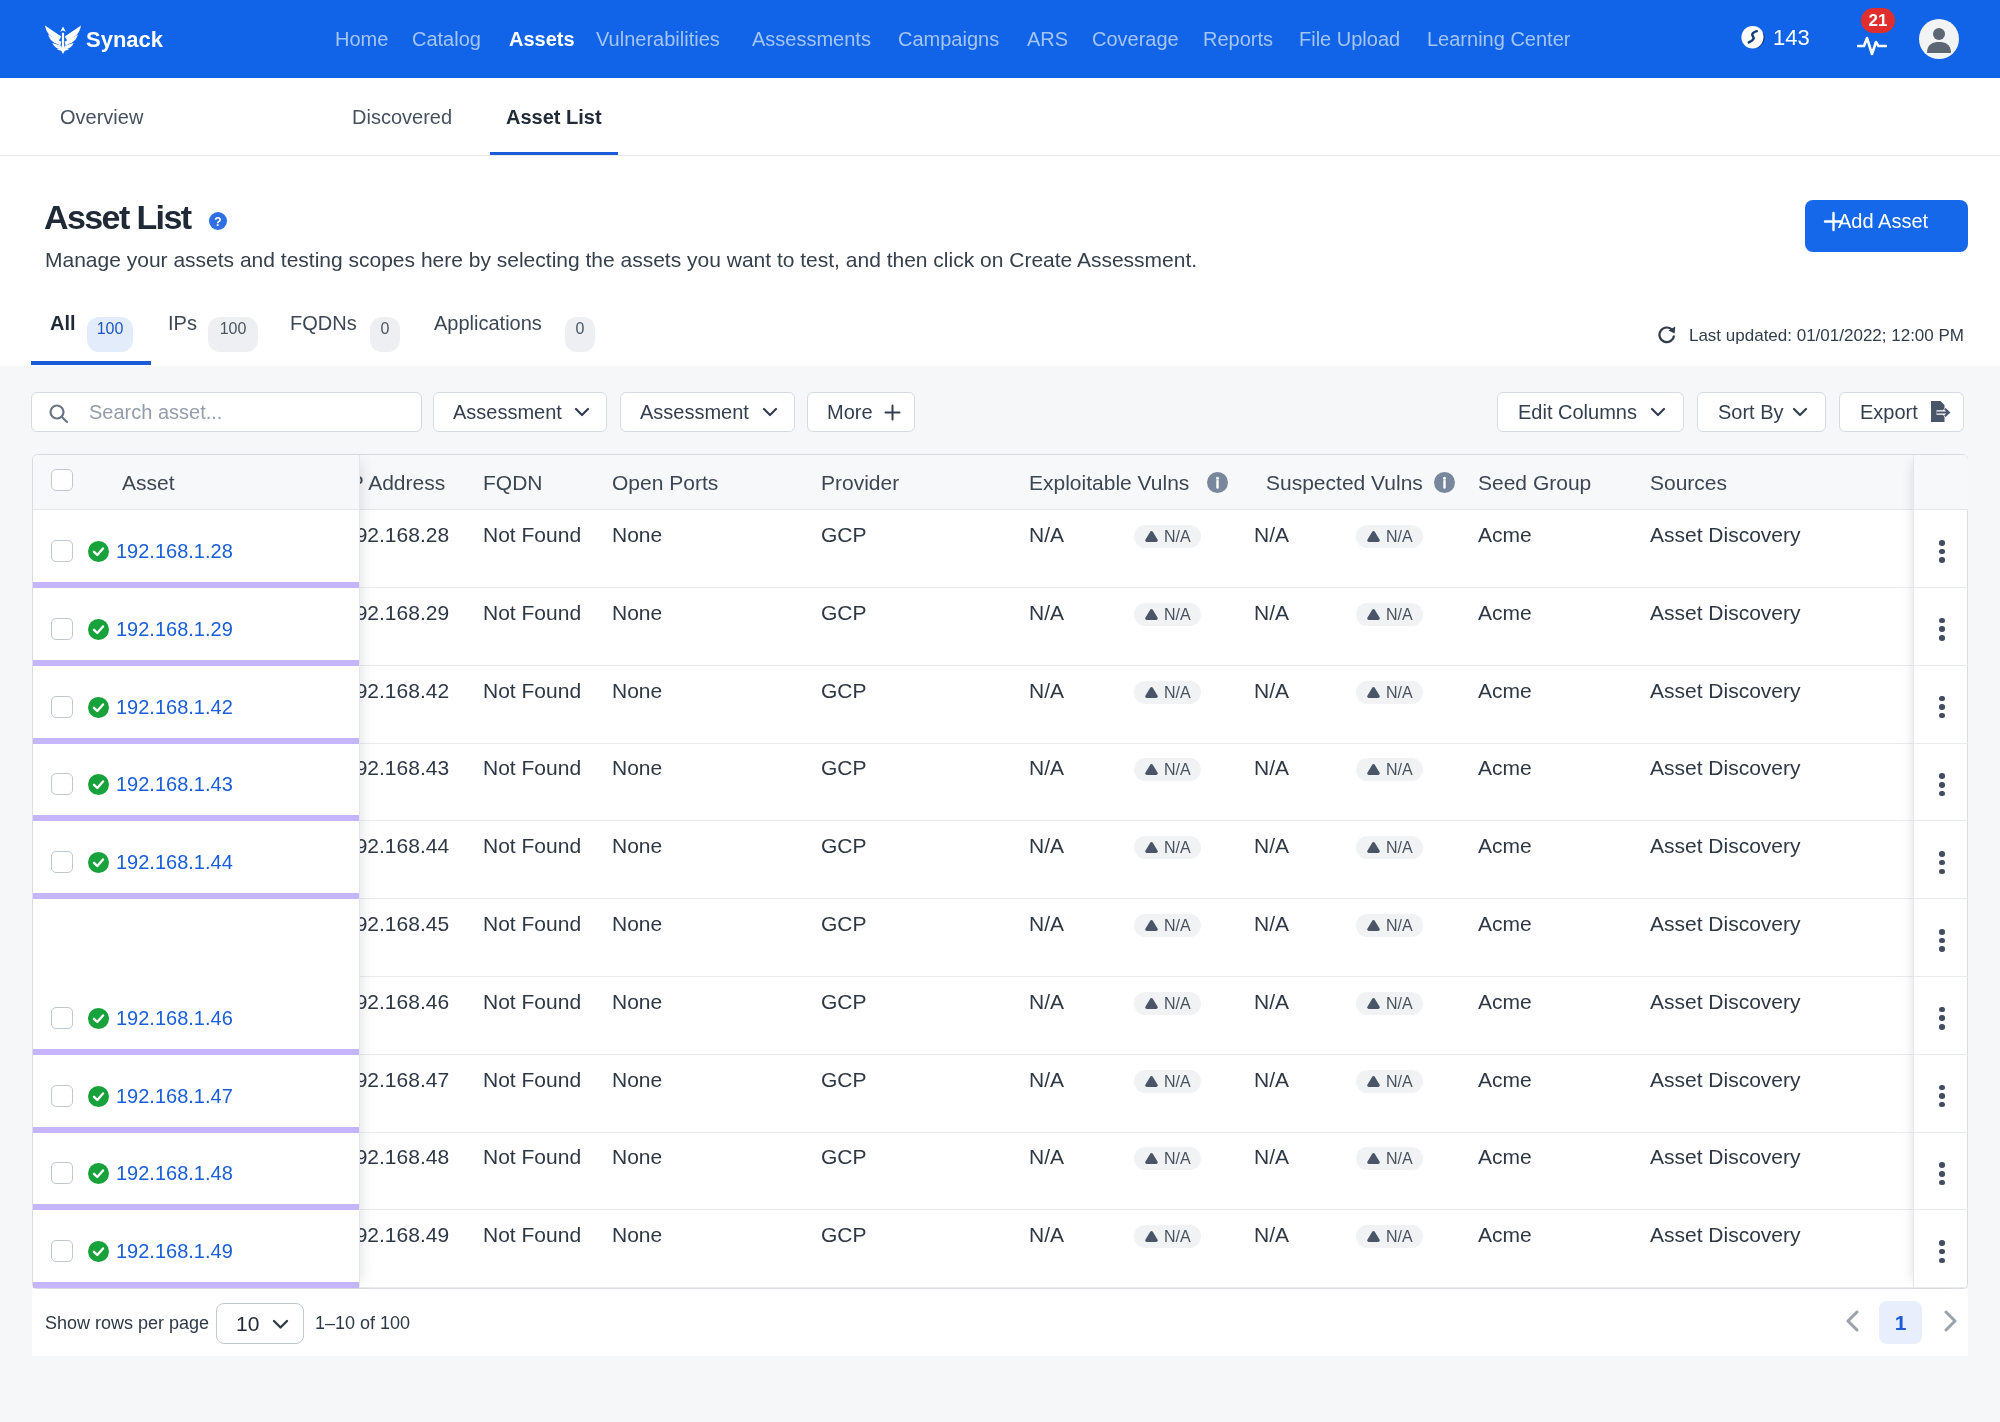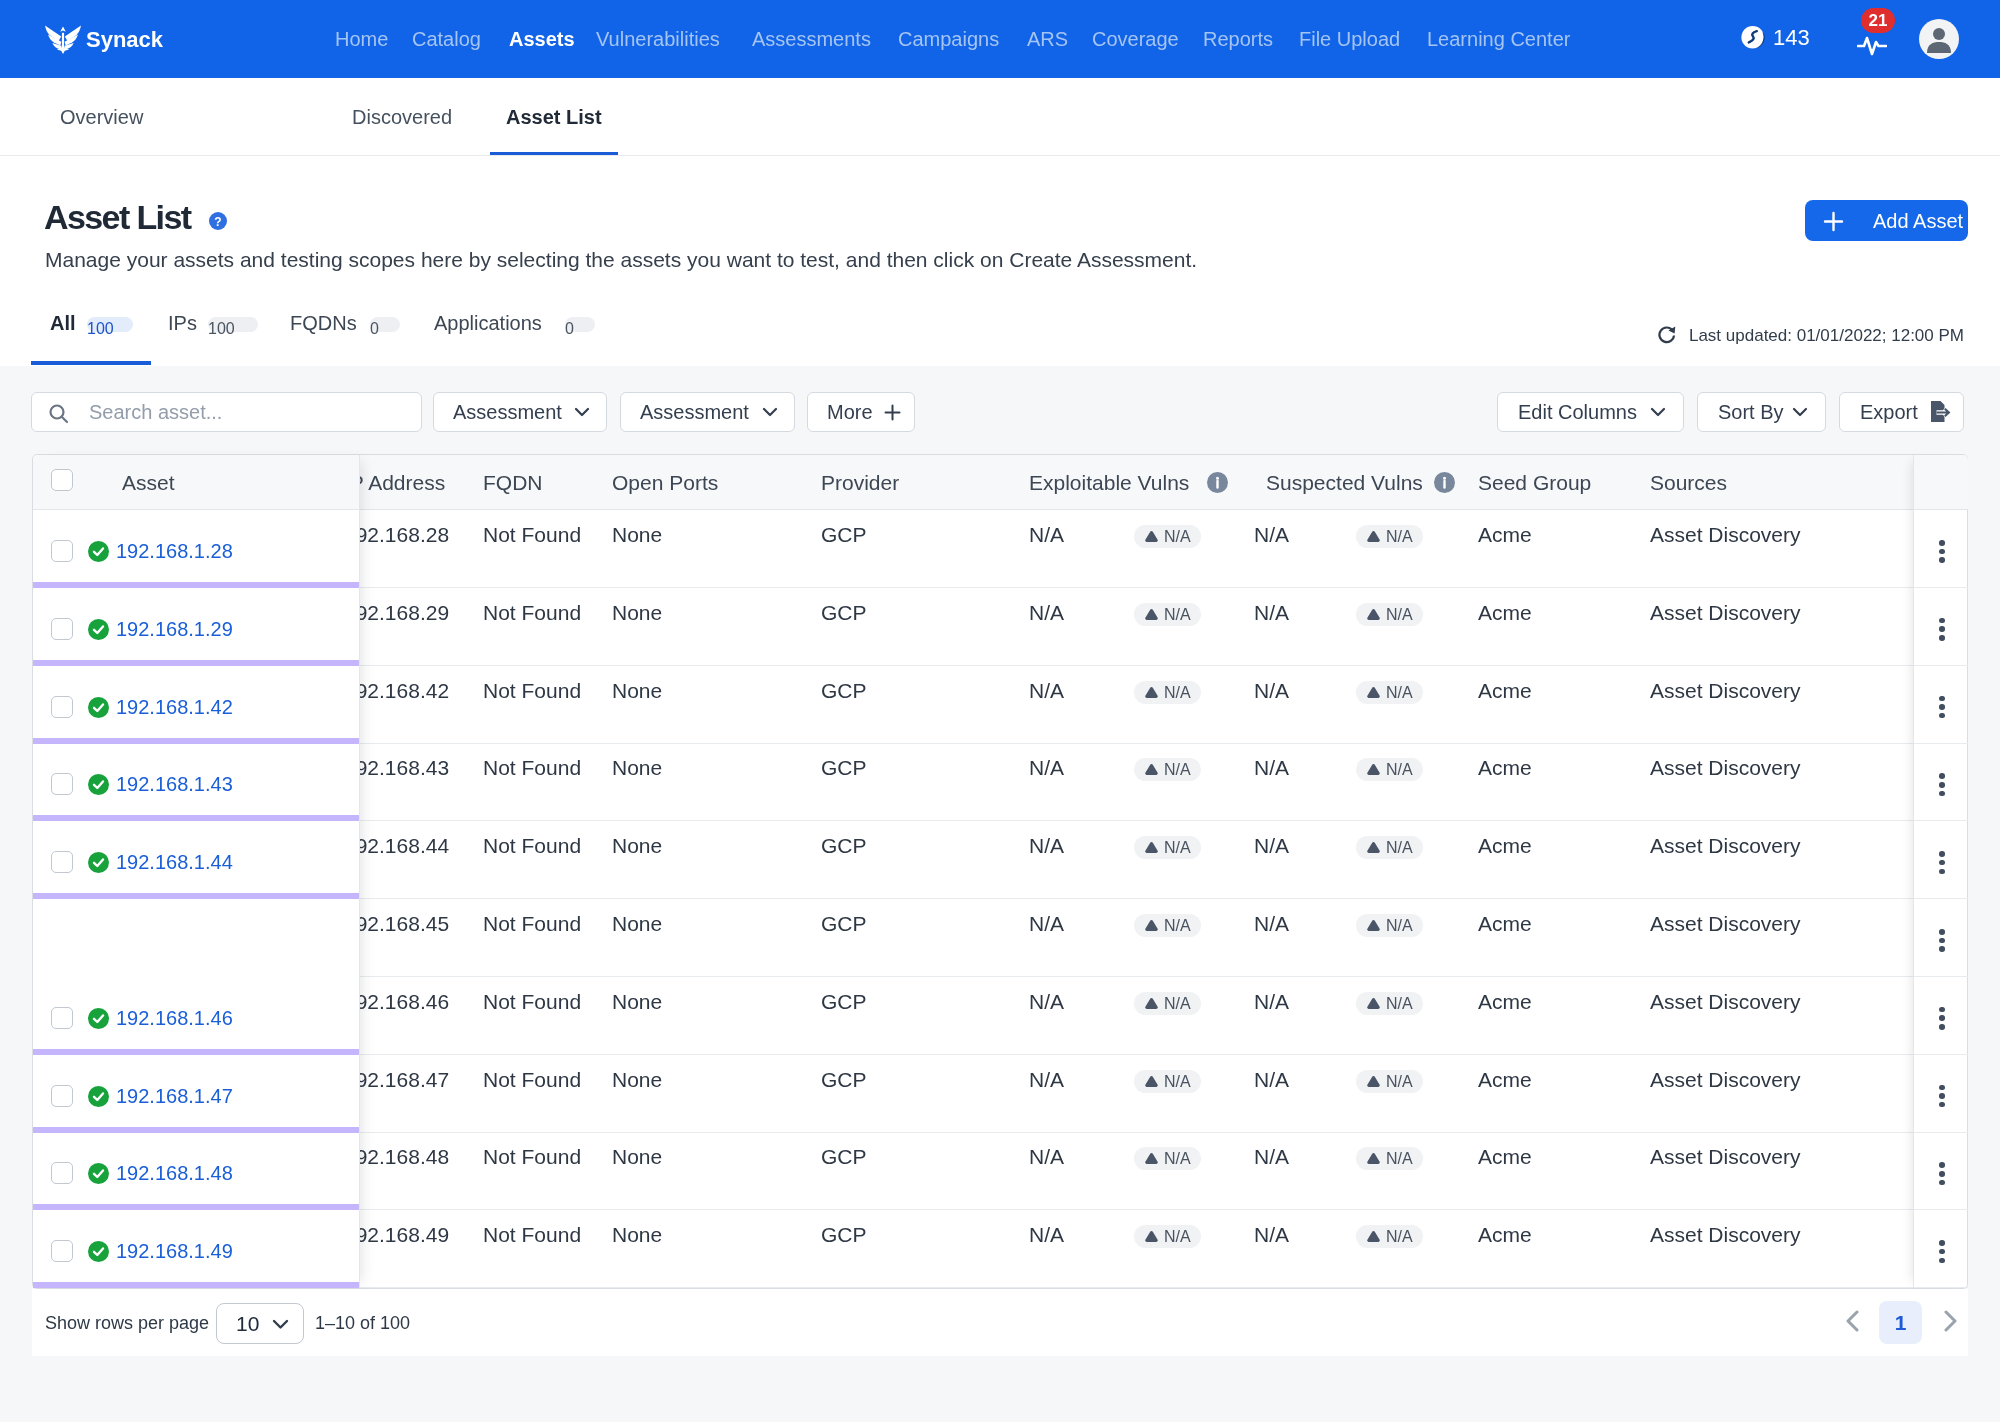--- a/index.html
+++ b/index.html
@@ -18,21 +18,21 @@
 #tabbar span { position:absolute; top:0; height:78px; line-height:78px; font-size:20px; color:#46515f; }
 #tabbar .active { color:#212b38; font-weight:700; }
 #tabunderline { position:absolute; left:490px; top:152px; width:128px; height:3px; background:#1a5cd8; }
 
 
 #headsec { position:absolute; left:0; top:156px; width:2000px; height:210px; background:#fff; }
 #h1 { position:absolute; left:44px; top:198px; font-size:34px; font-weight:700; color:#202a37; letter-spacing:-1.6px; }
 #subtitle { position:absolute; left:45px; top:248px; font-size:21px; color:#36404d; }
 .ftab { position:absolute; top:312px; font-size:20px; color:#3d4754; }
 .ftab b { font-weight:700; color:#1f2937; }
-.badge { position:absolute; top:317px; height:15px; border-radius:12px; font-size:16px; line-height:23px; text-align:left; }
+.badge { position:absolute; top:317px; height:35px; border-radius:12px; font-size:16px; line-height:23px; text-align:center; }
 .badge.blue { background:#e3ecfb; color:#1d55c9; }
 .badge.gray { background:#edeff2; color:#4a5461; }
 #allunderline { position:absolute; left:31px; top:361px; width:120px; height:4px; background:#1a5cd8; }
 #lastupd { position:absolute; top:326px; right:36px; font-size:17px; color:#323d4b; }
 
 
 .btn { position:absolute; top:392px; height:40px; background:#fff; border:1px solid #d5dae0; border-radius:6px; font-size:20px; color:#333e4e; line-height:38px; }
 #search { left:31px; width:391px; color:#939dab; padding-left:57px; }
 #searchicon { position:absolute; left:48px; top:403px; }
 
@@ -141,21 +141,21 @@
   <div class="ftab" style="left:434px">Applications</div>
   <div class="badge gray" style="left:565px;width:30px">0</div>
   <div id="allunderline"></div>
 
   <svg class="abs" style="left:1656px;top:325px" width="21" height="21" viewBox="0 0 21 21">
     <path d="M16.4 5.2 A7.3 7.3 0 1 0 18 10.5" fill="none" stroke="#323d4b" stroke-width="2.2"></path>
     <path d="M19.3 1.6 L18.6 8.6 L12.4 5.4 Z" fill="#323d4b"></path>
   </svg>
   <div id="lastupd">Last updated: 01/01/2022; 12:00 PM</div>
 
-<div class="abs" style="left:1805px;top:200px;width:163px;height:41px;background:#1568ea;border-radius:8px;color:#fff;font-size:20px;line-height:43px;padding-left:68px">Add Asset</div>
+<div class="abs" style="left:1805px;top:200px;width:163px;height:52px;background:#1568ea;border-radius:8px;color:#fff;font-size:20px;line-height:43px;padding-left:33px">Add Asset</div>
 <svg class="abs" style="left:1823px;top:211px" width="21" height="21" viewBox="0 0 21 21">
   <path d="M10.5 2 V19 M2 10.5 H19" stroke="#fff" stroke-width="2.4" stroke-linecap="round"></path>
 </svg>
 
 <div class="btn" id="search">Search asset...</div>
 <svg id="searchicon" width="21" height="21" viewBox="0 0 21 21">
   <circle cx="9" cy="9" r="6.5" fill="none" stroke="#6b7684" stroke-width="2.2"></circle>
   <path d="M14 14 L19 19" stroke="#6b7684" stroke-width="2.2" stroke-linecap="round"></path>
 </svg>
 <div class="btn" style="left:433px;width:174px;padding-left:19px">Assessment</div>

